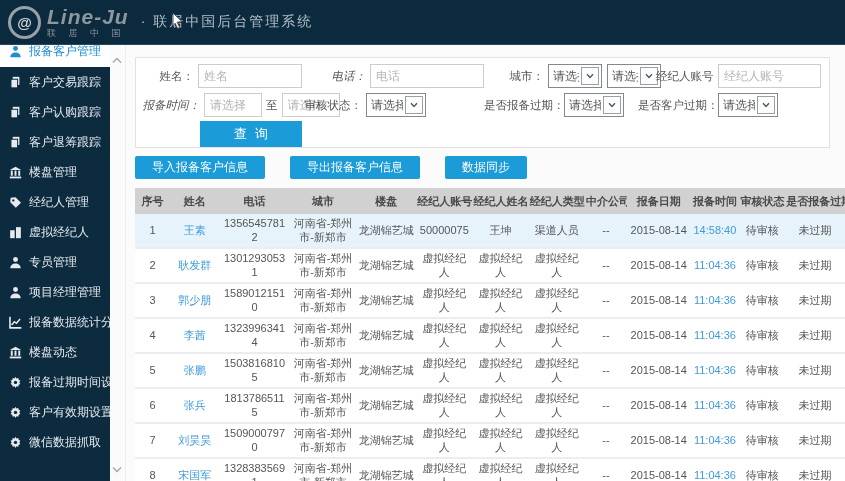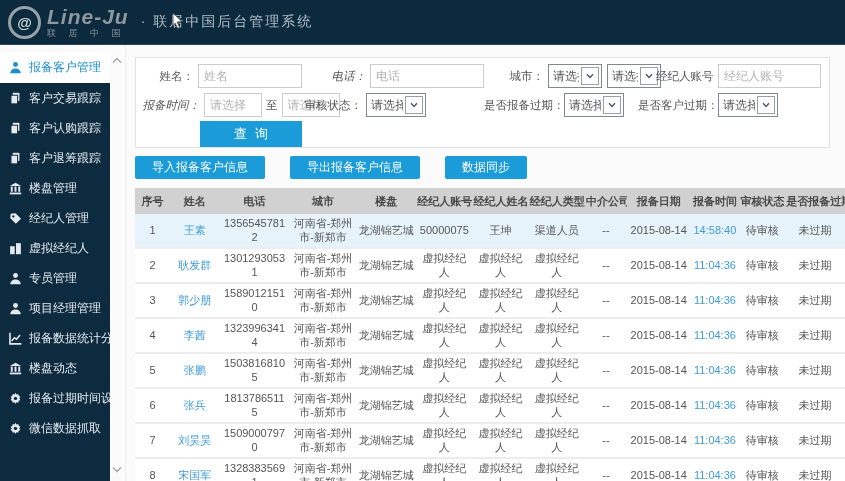--- a/index.html
+++ b/index.html
@@ -18,21 +18,21 @@
     width:27px;height:27px;border:3px solid #96a1a9;border-radius:50%;
     color:#cdd5da;font-size:15px;font-weight:bold;display:flex;align-items:center;justify-content:center;
     margin-right:6px;
   }
   .brand-block{display:flex;flex-direction:column;line-height:1;}
   .brand{color:#8d979e;font-size:21px;font-weight:bold;font-style:italic;letter-spacing:1px;}
   .brand-sub{color:#8d979e;font-size:9px;letter-spacing:5px;margin-top:2px;}
   .page-title{color:#b3bfc8;font-size:14px;margin-left:12px;letter-spacing:2px;}
   .cursor{position:absolute;left:172px;top:12px;pointer-events:none;}
   
-  .sidebar{position:absolute;top:52px;left:0;bottom:0;width:110px;background:#0d2b3f;}
+  .sidebar{position:absolute;top:36px;left:0;bottom:0;width:110px;background:#0d2b3f;}
   .side-item{
     height:30px;display:flex;align-items:center;padding-left:9px;gap:7px;
     color:#e4eaee;font-size:12px;cursor:pointer;white-space:nowrap;
   }
   .side-item.active{background:#ffffff;color:#1d8fce;height:31px;}
   .s-icon{width:13px;height:13px;display:inline-flex;flex:0 0 auto;}
   .s-icon svg{display:block;}
   
   .side-scroll{position:absolute;top:44px;bottom:0;left:110px;width:15px;background:#fbfbfb;border-right:1px solid #eee;}
   .scroll-arrow{position:absolute;left:2px;color:#a5a5a5;}
@@ -215,20 +215,29 @@
       <span>楼盘动态</span>
     </div>
     <div class="side-item">
       <span class="s-icon">
         <svg viewBox="0 0 16 16" width="13" height="13" fill="currentColor">
           <path d="M8 1l1.1 2 2.3-.6.6 2.3 2 1.1-1.3 2 1.3 2-2 1.1-.6 2.3-2.3-.6L8 14.7l-1.1-2-2.3.6-.6-2.3-2-1.1 1.3-2-1.3-2 2-1.1.6-2.3 2.3.6z"></path>
           <circle cx="8" cy="7.85" r="2.1" fill="#0d2b3f"></circle>
         </svg>
       </span>
       <span>报备过期时间设置</span>
+    </div>
+    <div class="side-item">
+      <span class="s-icon">
+        <svg viewBox="0 0 16 16" width="13" height="13" fill="currentColor">
+          <path d="M8 1l1.1 2 2.3-.6.6 2.3 2 1.1-1.3 2 1.3 2-2 1.1-.6 2.3-2.3-.6L8 14.7l-1.1-2-2.3.6-.6-2.3-2-1.1 1.3-2-1.3-2 2-1.1.6-2.3 2.3.6z"></path>
+          <circle cx="8" cy="7.85" r="2.1" fill="#0d2b3f"></circle>
+        </svg>
+      </span>
+      <span>客户有效期设置</span>
     </div>
     <div class="side-item">
       <span class="s-icon">
         <svg viewBox="0 0 16 16" width="13" height="13" fill="currentColor">
           <path d="M8 1l1.1 2 2.3-.6.6 2.3 2 1.1-1.3 2 1.3 2-2 1.1-.6 2.3-2.3-.6L8 14.7l-1.1-2-2.3.6-.6-2.3-2-1.1 1.3-2-1.3-2 2-1.1.6-2.3 2.3.6z"></path>
           <circle cx="8" cy="7.85" r="2.1" fill="#0d2b3f"></circle>
         </svg>
       </span>
       <span>微信数据抓取</span>
     </div>

